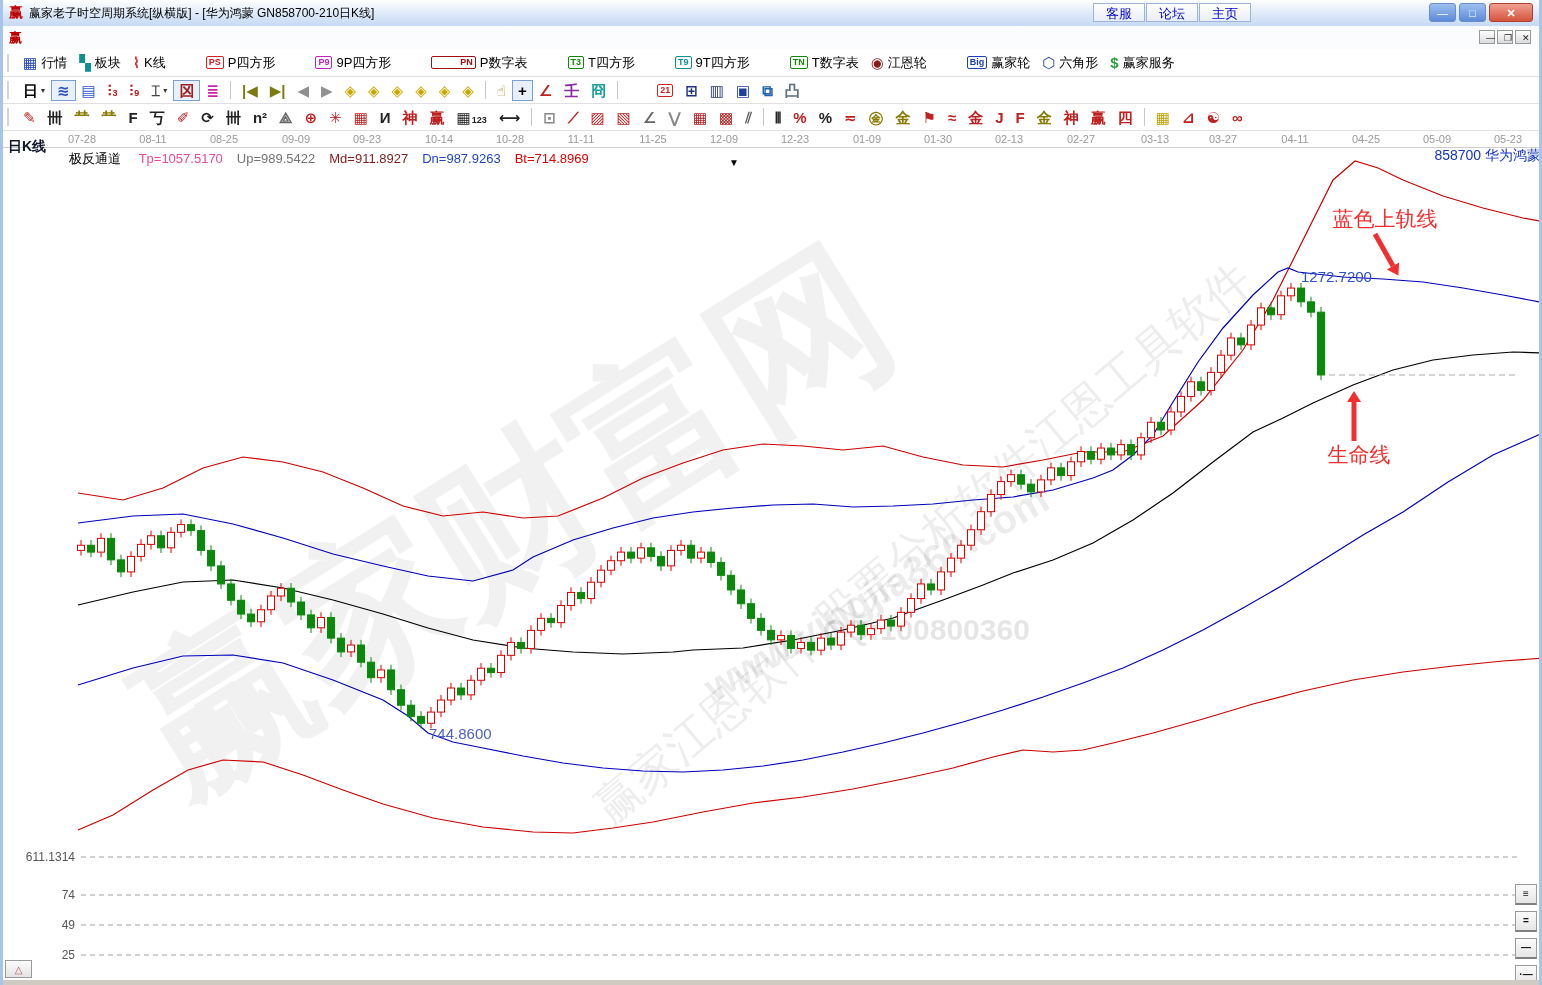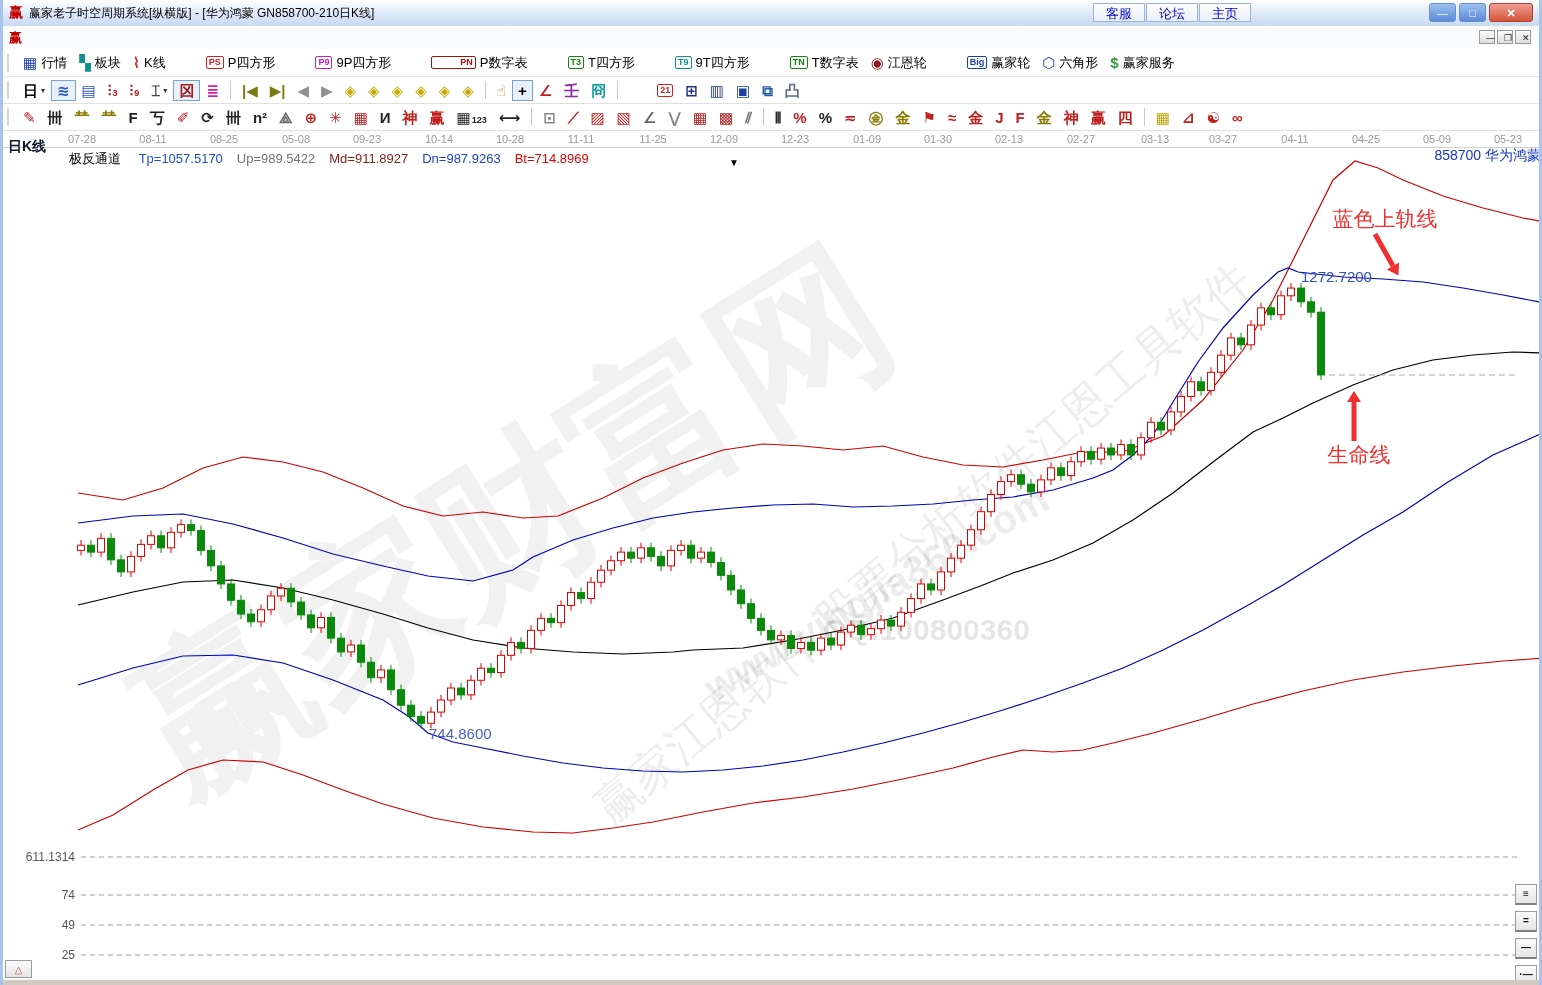--- a/index.html
+++ b/index.html
@@ -669,21 +669,21 @@
         <text x="1382" y="226" font-size="21" fill="#f03030" text-anchor="middle">蓝色上轨线</text>
         <text x="1356" y="462" font-size="21" fill="#f03030" text-anchor="middle">生命线</text>
         <text x="1298" y="282" font-size="15" fill="#2b50c8" text-anchor="start">1272.7200</text>
         <text x="426" y="739" font-size="15" fill="#4a62c8" text-anchor="start">744.8600</text>
         <text x="731" y="166" font-size="10" fill="#000000" text-anchor="middle">▼</text>
       </svg>
     <div id="date-axis">
         <span class="dlabel" style="left: 79px;">07-28</span>
         <span class="dlabel" style="left: 150px;">08-11</span>
         <span class="dlabel" style="left: 221px;">08-25</span>
-        <span class="dlabel" style="left: 293px;">05-08</span>
+        <span class="dlabel" style="left: 293px;">09-09</span>
         <span class="dlabel" style="left: 364px;">09-23</span>
         <span class="dlabel" style="left: 436px;">10-14</span>
         <span class="dlabel" style="left: 507px;">10-28</span>
         <span class="dlabel" style="left: 578px;">11-11</span>
         <span class="dlabel" style="left: 650px;">11-25</span>
         <span class="dlabel" style="left: 721px;">12-09</span>
         <span class="dlabel" style="left: 792px;">12-23</span>
         <span class="dlabel" style="left: 864px;">01-09</span>
         <span class="dlabel" style="left: 935px;">01-30</span>
         <span class="dlabel" style="left: 1006px;">02-13</span>
@@ -691,21 +691,21 @@
         <span class="dlabel" style="left: 1116px; margin-left: 36px;">03-13</span>
         <span class="dlabel" style="left: 1220px;">03-27</span>
         <span class="dlabel" style="left: 1292px;">04-11</span>
         <span class="dlabel" style="left: 1363px;">04-25</span>
         <span class="dlabel" style="left: 1434px;">05-09</span>
         <span class="dlabel" style="left: 1505px;">05-23</span>
       </div>
     <span id="lbl-period">日K线</span>
     <div id="hdr2">
       <span id="ind-name">极反通道</span>
-    <span style="color: #1d4ed8;">Tp=1057.5170</span><span style="color: #737373;">Up=989.5422</span><span style="color: #7f1d1d;">Md=911.8927</span><span style="color: rgb(34, 68, 204);">Dn=987.9263</span><span style="color: rgb(224, 0, 0);">Bt=714.8969</span></div>
+    <span style="color: #ec4899;">Tp=1057.5170</span><span style="color: #737373;">Up=989.5422</span><span style="color: #7f1d1d;">Md=911.8927</span><span style="color: rgb(34, 68, 204);">Dn=987.9263</span><span style="color: rgb(224, 0, 0);">Bt=714.8969</span></div>
     <span id="lbl-symbol">858700  华为鸿蒙</span>
   </div>
 
   <button id="corner-btn">△</button>
   <div id="side-btns">
       <button class="sbtn">≡</button>
       <button class="sbtn">=</button>
       <button class="sbtn">—</button>
       <button class="sbtn">·—</button>
     </div>

